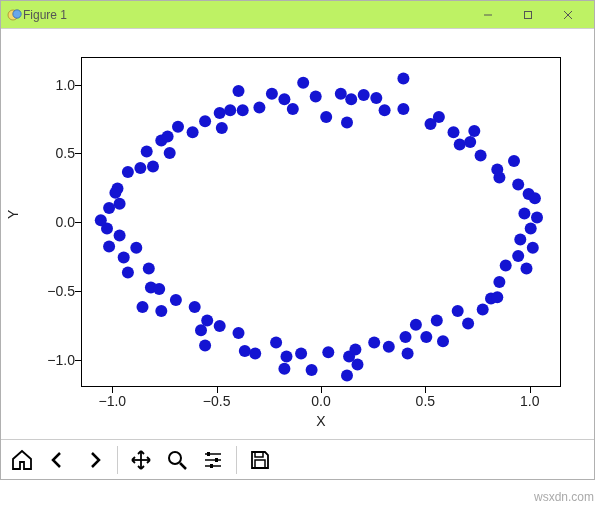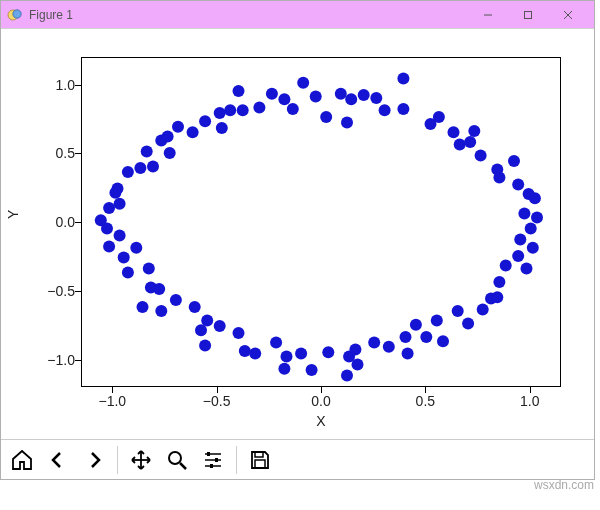--- a/index.html
+++ b/index.html
@@ -17,26 +17,25 @@
   .window {
     width: 595px;
     height: 480px;
     border: 1px solid #b0b0b0;
     background: #f0f0f0;
     display: flex;
     flex-direction: column;
   }
   .titlebar {
     height: 28px;
-    background: #f0abfc;
+    background: #bef264;
     border-bottom: 1px solid #d0d0d0;
     display: flex;
     align-items: center;
     padding: 0 6px;
-    gap: 6px;
   }
   .app-icon svg { display: block; }
   .title-text {
     flex: 1;
     color: #555;
     font-size: 12px;
   }
   .win-btns {
     display: flex;
     gap: 0;
@@ -146,21 +145,21 @@
   }
   .tsep {
     width: 1px;
     height: 28px;
     background: #ccc;
     margin: 0 4px;
   }
   .watermark {
     position: absolute;
     right: 6px;
-    bottom: 18px;
+    bottom: 6px;
     font-size: 12px;
     color: #aaa;
     font-family: Arial, sans-serif;
   }
 </style>
 </head>
 <body>
 
 <div class="window">
 

